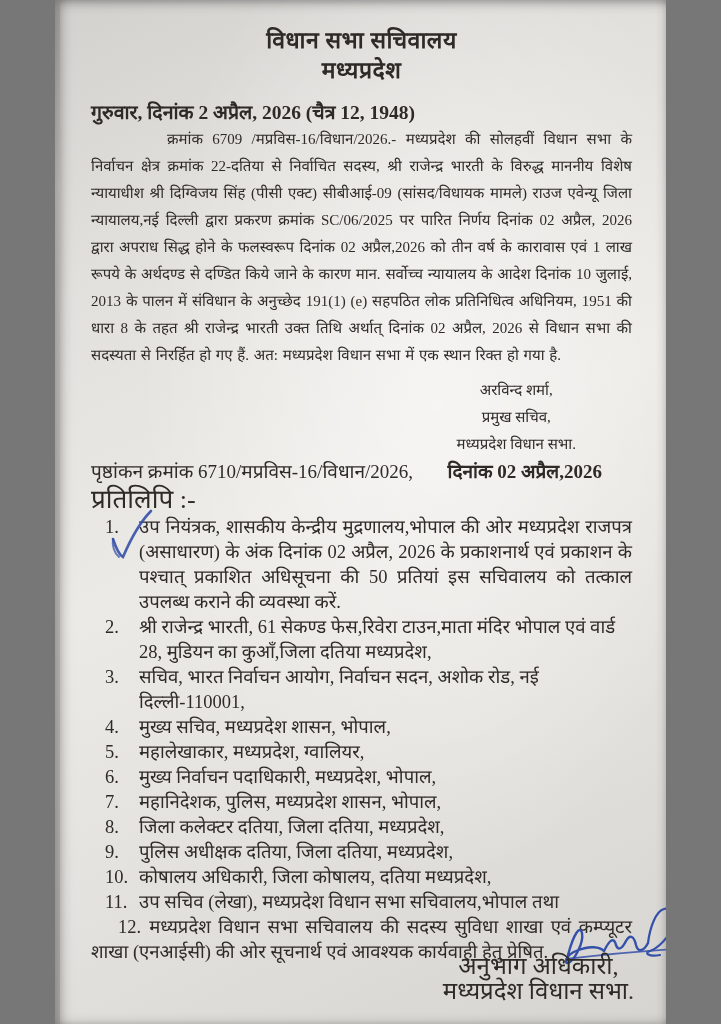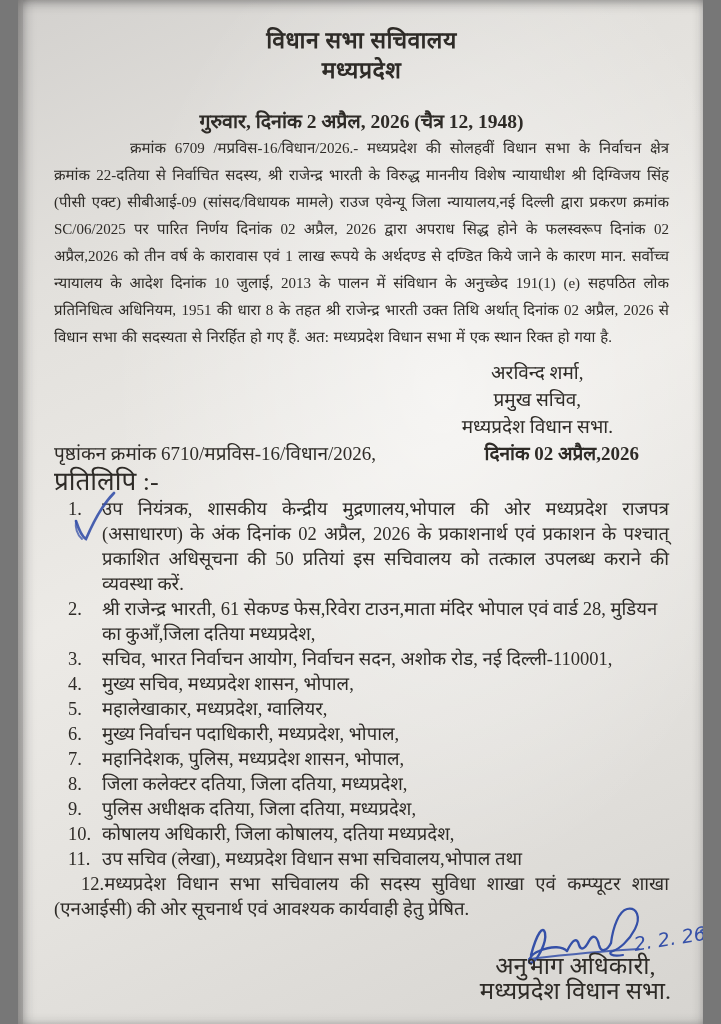--- a/index.html
+++ b/index.html
@@ -1,59 +1,59 @@
 <!DOCTYPE html>
 <html><head>
 <meta charset="utf-8">
 <style>
   html,body{margin:0;padding:0;background:#777;}
   .page{
     position:relative;
-    width:685px;height:1024px;
+    width:611px;height:1024px;
     margin:0 auto;
     overflow:hidden;
     background:
       radial-gradient(ellipse at 62% 38%, rgba(255,255,255,.55) 0%, rgba(255,255,255,0) 55%),
       linear-gradient(155deg,#d3d1ce 0%,#e2e0dc 22%,#eceae6 48%,#e4e2de 70%,#d6d4d0 100%);
     box-shadow:
       inset 12px 0 14px -9px rgba(30,30,32,.55),
       inset 0 10px 12px -8px rgba(30,30,32,.40),
       inset -8px 0 12px -9px rgba(30,30,32,.30),
       inset 0 -8px 12px -9px rgba(30,30,32,.25);
     font-family:"Liberation Serif","DejaVu Serif",serif;
     color:#2e2b27;
   }
   .edge-strip{position:absolute;left:0;top:0;width:5px;height:100%;
     background:linear-gradient(to bottom,#8d8b89 0%,#b5b3b0 18%,#a5a3a0 55%,#8f8d8b 100%);
     opacity:.55;}
   .content{position:relative;padding:26px 34px 0 36px;}
   .org{ text-align:center;font-weight:bold;font-size:23px;line-height:30px;letter-spacing:.5px;}
-  .dateline{text-align:center;font-weight:bold;font-size:19.5px;line-height:26px;margin-top:23px;}
+  .dateline{text-align:left;font-weight:bold;font-size:19.5px;line-height:26px;margin-top:14px;}
   .bodypara{
     font-size:15px;line-height:27px;
     text-align:justify;text-indent:76px;
     word-spacing:1px;
   }
   .sig-top{
     margin-top:8px;margin-right:56px;
     display:flex;flex-direction:column;
     float:right;text-align:center;
-    font-size:19px;line-height:27px;
+    font-size:15px;line-height:27px;
   }
   .endorse{clear:both;display:flex;justify-content:space-between;
     font-size:19px;line-height:27px;margin-top:3px;}
   .endorse .right{margin-right:30px;font-weight:bold;}
   .copy-heading{font-size:26px;line-height:26px;margin-top:2px;}
   .copies{position:relative;margin-left:14px;margin-top:2px;font-size:18.5px;line-height:25px;}
   .copy-row{display:flex;}
   .copy-no{width:34px;flex-shrink:0;}
   .copy-text{flex:1;}
   .copy-text.just{text-align:justify;}
   .copy12{font-size:18.5px;line-height:25px;text-indent:27px;text-align:justify;}
-  .copy12 .no12{}
+  .copy12 .no12{margin-right:8px;}
   .checkmark{position:absolute;left:2px;top:-10px;pointer-events:none;}
   .sig-bottom{
     position:absolute;top:954px;right:32px;
     text-align:center;font-size:24px;line-height:25px;
   }
   .scribble{position:absolute;top:903px;left:505px;pointer-events:none;}
   .hand-date{
     font-family:"DejaVu Sans",sans-serif;
     font-size:19px;fill:#3550a8;font-style:italic;
   }

